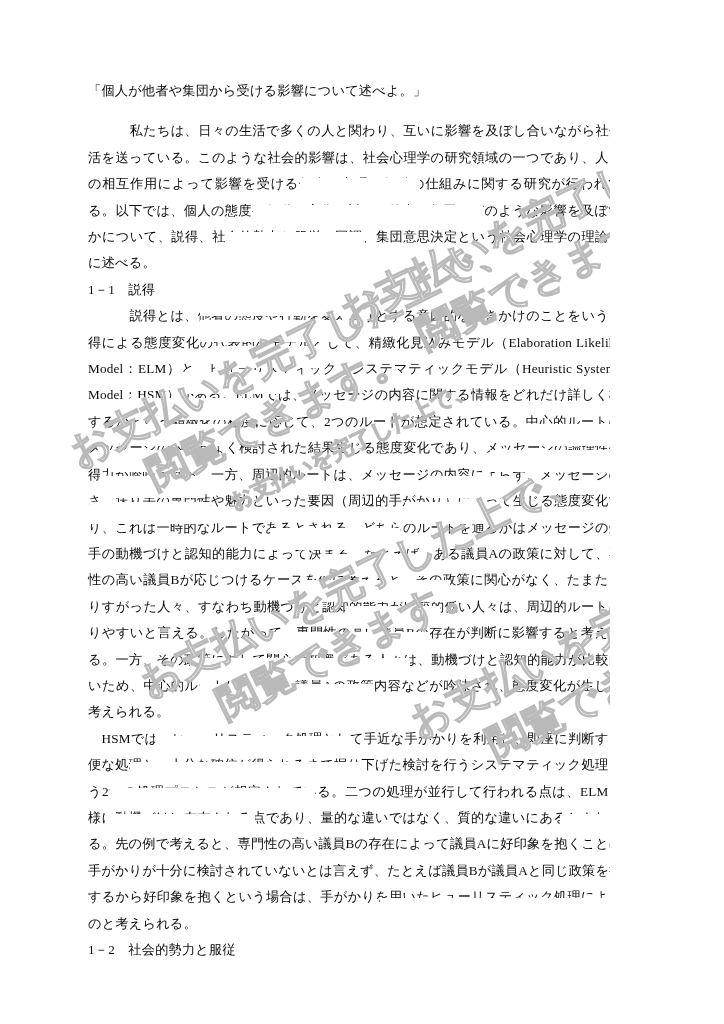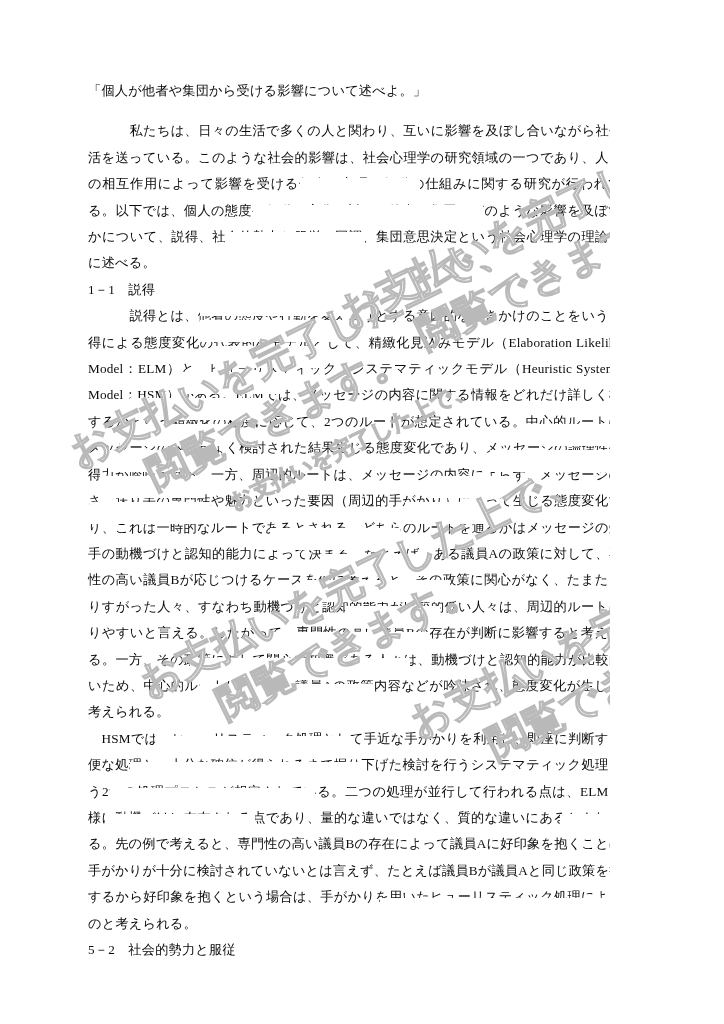--- a/index.html
+++ b/index.html
@@ -133,21 +133,21 @@
 
     <p class="para indent2" style="margin-top:14px;">　私たちは、日々の生活で多くの人と関わり、互いに影響を及ぼし合いながら社会生活を送っている。このような社会的影響は、社会心理学の研究領域の一つであり、人と人の相互作用によって影響を受ける個人の心理や行動の仕組みに関する研究が行われている。以下では、個人の態度や行動の変化に対し、他者や集団がどのような影響を及ぼすのかについて、説得、社会的勢力と服従、同調、集団意思決定という社会心理学の理論を基に述べる。</p>
 
 
     <p class="para heading">1－1　説得</p>
 
     <p class="para indent2">　説得とは、他者の態度や行動を変えようとする意図的な働きかけのことをいう。説得による態度変化の代表的なモデルとして、精緻化見込みモデル（Elaboration Likelihood Model：ELM）と、ヒューリスティック・システマティックモデル（Heuristic Systematic Model：HSM）がある。ELMでは、メッセージの内容に関する情報をどれだけ詳しく検討するかという精緻化の程度に応じて、2つのルートが想定されている。中心的ルートは、メッセージの内容がよく検討された結果生じる態度変化であり、メッセージの論理性や説得力が吟味される。一方、周辺的ルートは、メッセージの内容によらず、メッセージの長さ、送り手の専門性や魅力といった要因（周辺的手がかり）によって生じる態度変化であり、これは一時的なルートであるとされる。どちらのルートを通るかはメッセージの受け手の動機づけと認知的能力によって決まる。たとえば、ある議員Aの政策に対して、専門性の高い議員Bが応じつけるケースを例に考えると、その政策に関心がなく、たまたま通りすがった人々、すなわち動機づけと認知的能力が比較的低い人々は、周辺的ルートになりやすいと言える。したがって、専門性の高い議員Bの存在が判断に影響すると考えられる。一方、その政策に対して関心や知識がある人々は、動機づけと認知的能力が比較的高いため、中心的ルートによって、議員Aの政策内容などが吟味され、態度変化が生じると考えられる。</p>
 
     <p class="para">　HSMでは、ヒューリスティック処理として手近な手がかりを利用し、即座に判断する簡便な処理と、十分な確信が得られるまで掘り下げた検討を行うシステマティック処理という2つの処理プロセスが想定されている。二つの処理が並行して行われる点は、ELMと同様に動機づけに左右される点であり、量的な違いではなく、質的な違いにあるとされている。先の例で考えると、専門性の高い議員Bの存在によって議員Aに好印象を抱くことは、手がかりが十分に検討されていないとは言えず、たとえば議員Bが議員Aと同じ政策を推進するから好印象を抱くという場合は、手がかりを用いたヒューリスティック処理によるものと考えられる。</p>
 
-    <p class="para heading">5－2　社会的勢力と服従</p>
+    <p class="para heading">1－2　社会的勢力と服従</p>
 
   </div>
 
   <div class="mask" style="left:300px; top:178px; width:120px; height:22px;"></div>
   <div class="mask" style="left:253px; top:205px; width:230px; height:22px;"></div>
   <div class="mask" style="left:225px; top:232px; width:140px; height:22px;"></div>
 
   <div class="mask" style="left:200px; top:294px; width:170px; height:22px;"></div>
   <div class="mask" style="left:200px; top:320px; width:155px; height:22px;"></div>
   <div class="mask" style="left:215px; top:346px; width:110px; height:22px;"></div>

